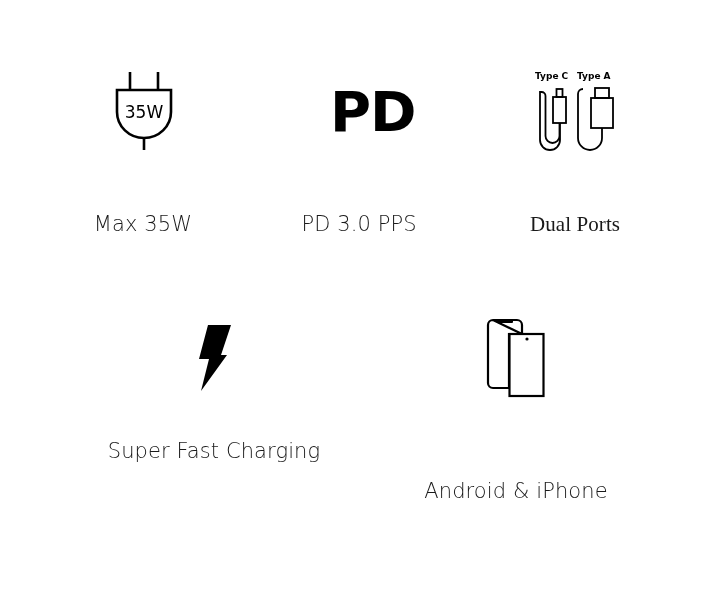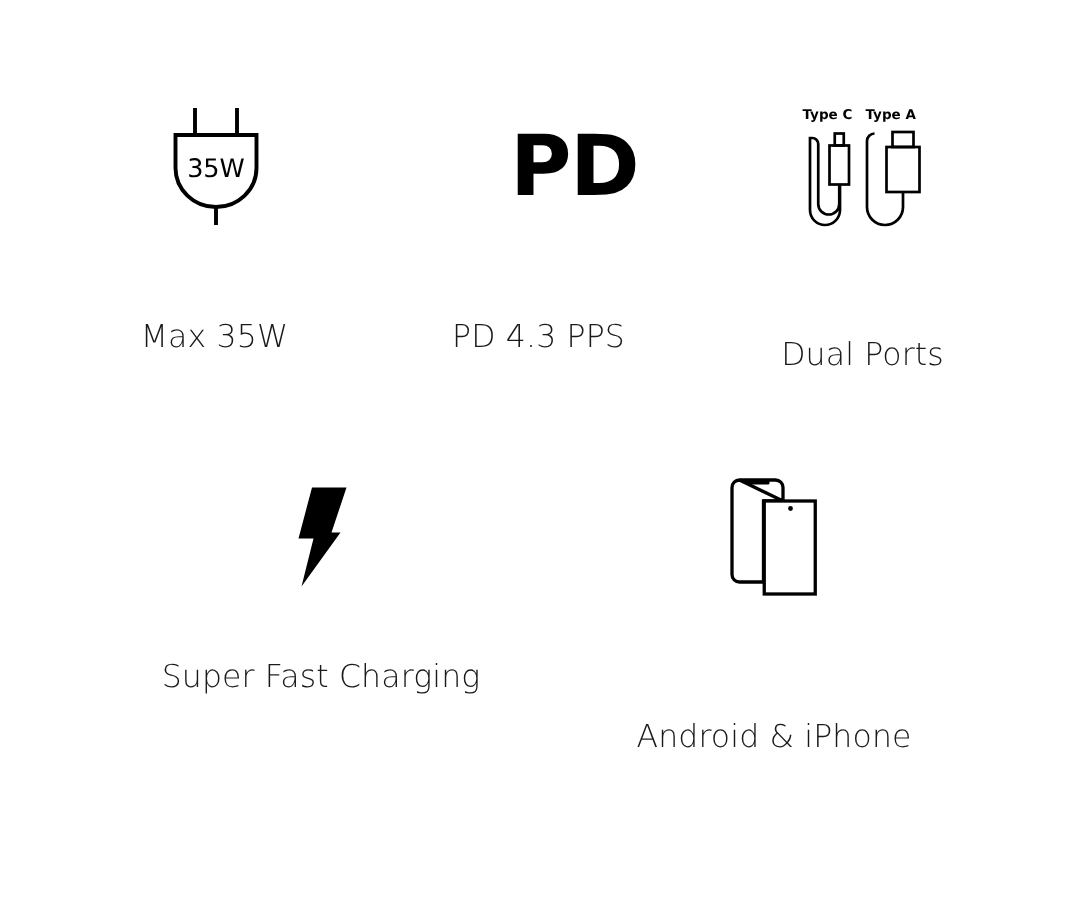--- a/index.html
+++ b/index.html
@@ -20,38 +20,38 @@
     <line x1="20" y1="2" x2="20" y2="20" stroke="#000" stroke-width="2.6"></line>
     <line x1="48" y1="2" x2="48" y2="20" stroke="#000" stroke-width="2.6"></line>
     <path d="M7 20 H61 V42 A27 26 0 0 1 7 42 Z" fill="none" stroke="#000" stroke-width="2.6"></path>
     <line x1="34" y1="68" x2="34" y2="80" stroke="#000" stroke-width="2.6"></line>
     <text x="34" y="48" text-anchor="middle" font-family="DejaVu Sans, sans-serif" font-size="17" fill="#000">35W</text>
   </svg>
   <div class="label" style="left:143px; top:212px;">Max 35W</div>
 </div>
 
 <div class="feature">
-  <div class="pd-text" style="left:340px; top:84px;">PD</div>
-  <div class="label" style="left:359px; top:212px;">PD 4.3 PPS</div>
+  <div class="pd-text" style="left:330px; top:84px;">PD</div>
+  <div class="label" style="left:359px; top:212px;">PD 3.0 PPS</div>
 </div>
 
 <div class="feature">
   <svg class="icon" style="left:532px; top:68px;" width="86" height="84" viewBox="0 0 86 84">
     <text x="3" y="11" font-family="DejaVu Sans, sans-serif" font-weight="bold" font-size="9" fill="#000">Type C</text>
     <text x="45" y="11" font-family="DejaVu Sans, sans-serif" font-weight="bold" font-size="9" fill="#000">Type A</text>
 
     <rect x="24.5" y="21" width="6" height="8" fill="none" stroke="#000" stroke-width="1.8"></rect>
     <rect x="21" y="29" width="13" height="26" fill="none" stroke="#000" stroke-width="1.8"></rect>
     <path d="M27.5 55 V68 A7 7 0 0 1 13.5 68 V28 A4 4 0 0 0 9.5 24 H8 V72 A10 10 0 0 0 28 72 V55" fill="none" stroke="#000" stroke-width="1.8"></path>
 
     <rect x="63" y="20" width="14" height="10" fill="none" stroke="#000" stroke-width="1.8"></rect>
     <rect x="59" y="30" width="22" height="30" fill="none" stroke="#000" stroke-width="1.8"></rect>
     <path d="M70 60 V70 A12 12 0 0 1 46 70 V26 A5 5 0 0 1 51 21" fill="none" stroke="#000" stroke-width="1.8"></path>
   </svg>
-  <div class="label" style="left:575px; top:224px;">Dual Ports</div>
+  <div class="label" style="left:575px; top:212px;font-family:Liberation Serif, serif;">Dual Ports</div>
 </div>
 
 <div class="feature">
   <svg class="icon" style="left:196px; top:322px;" width="38" height="72" viewBox="0 0 38 72">
     <polygon points="12,3 35,3 25,33 31,33 5,69 13,37 3,37" fill="#000"></polygon>
   </svg>
   <div class="label" style="left:214px; top:439px;">Super Fast Charging</div>
 </div>
 
 <div class="feature">

